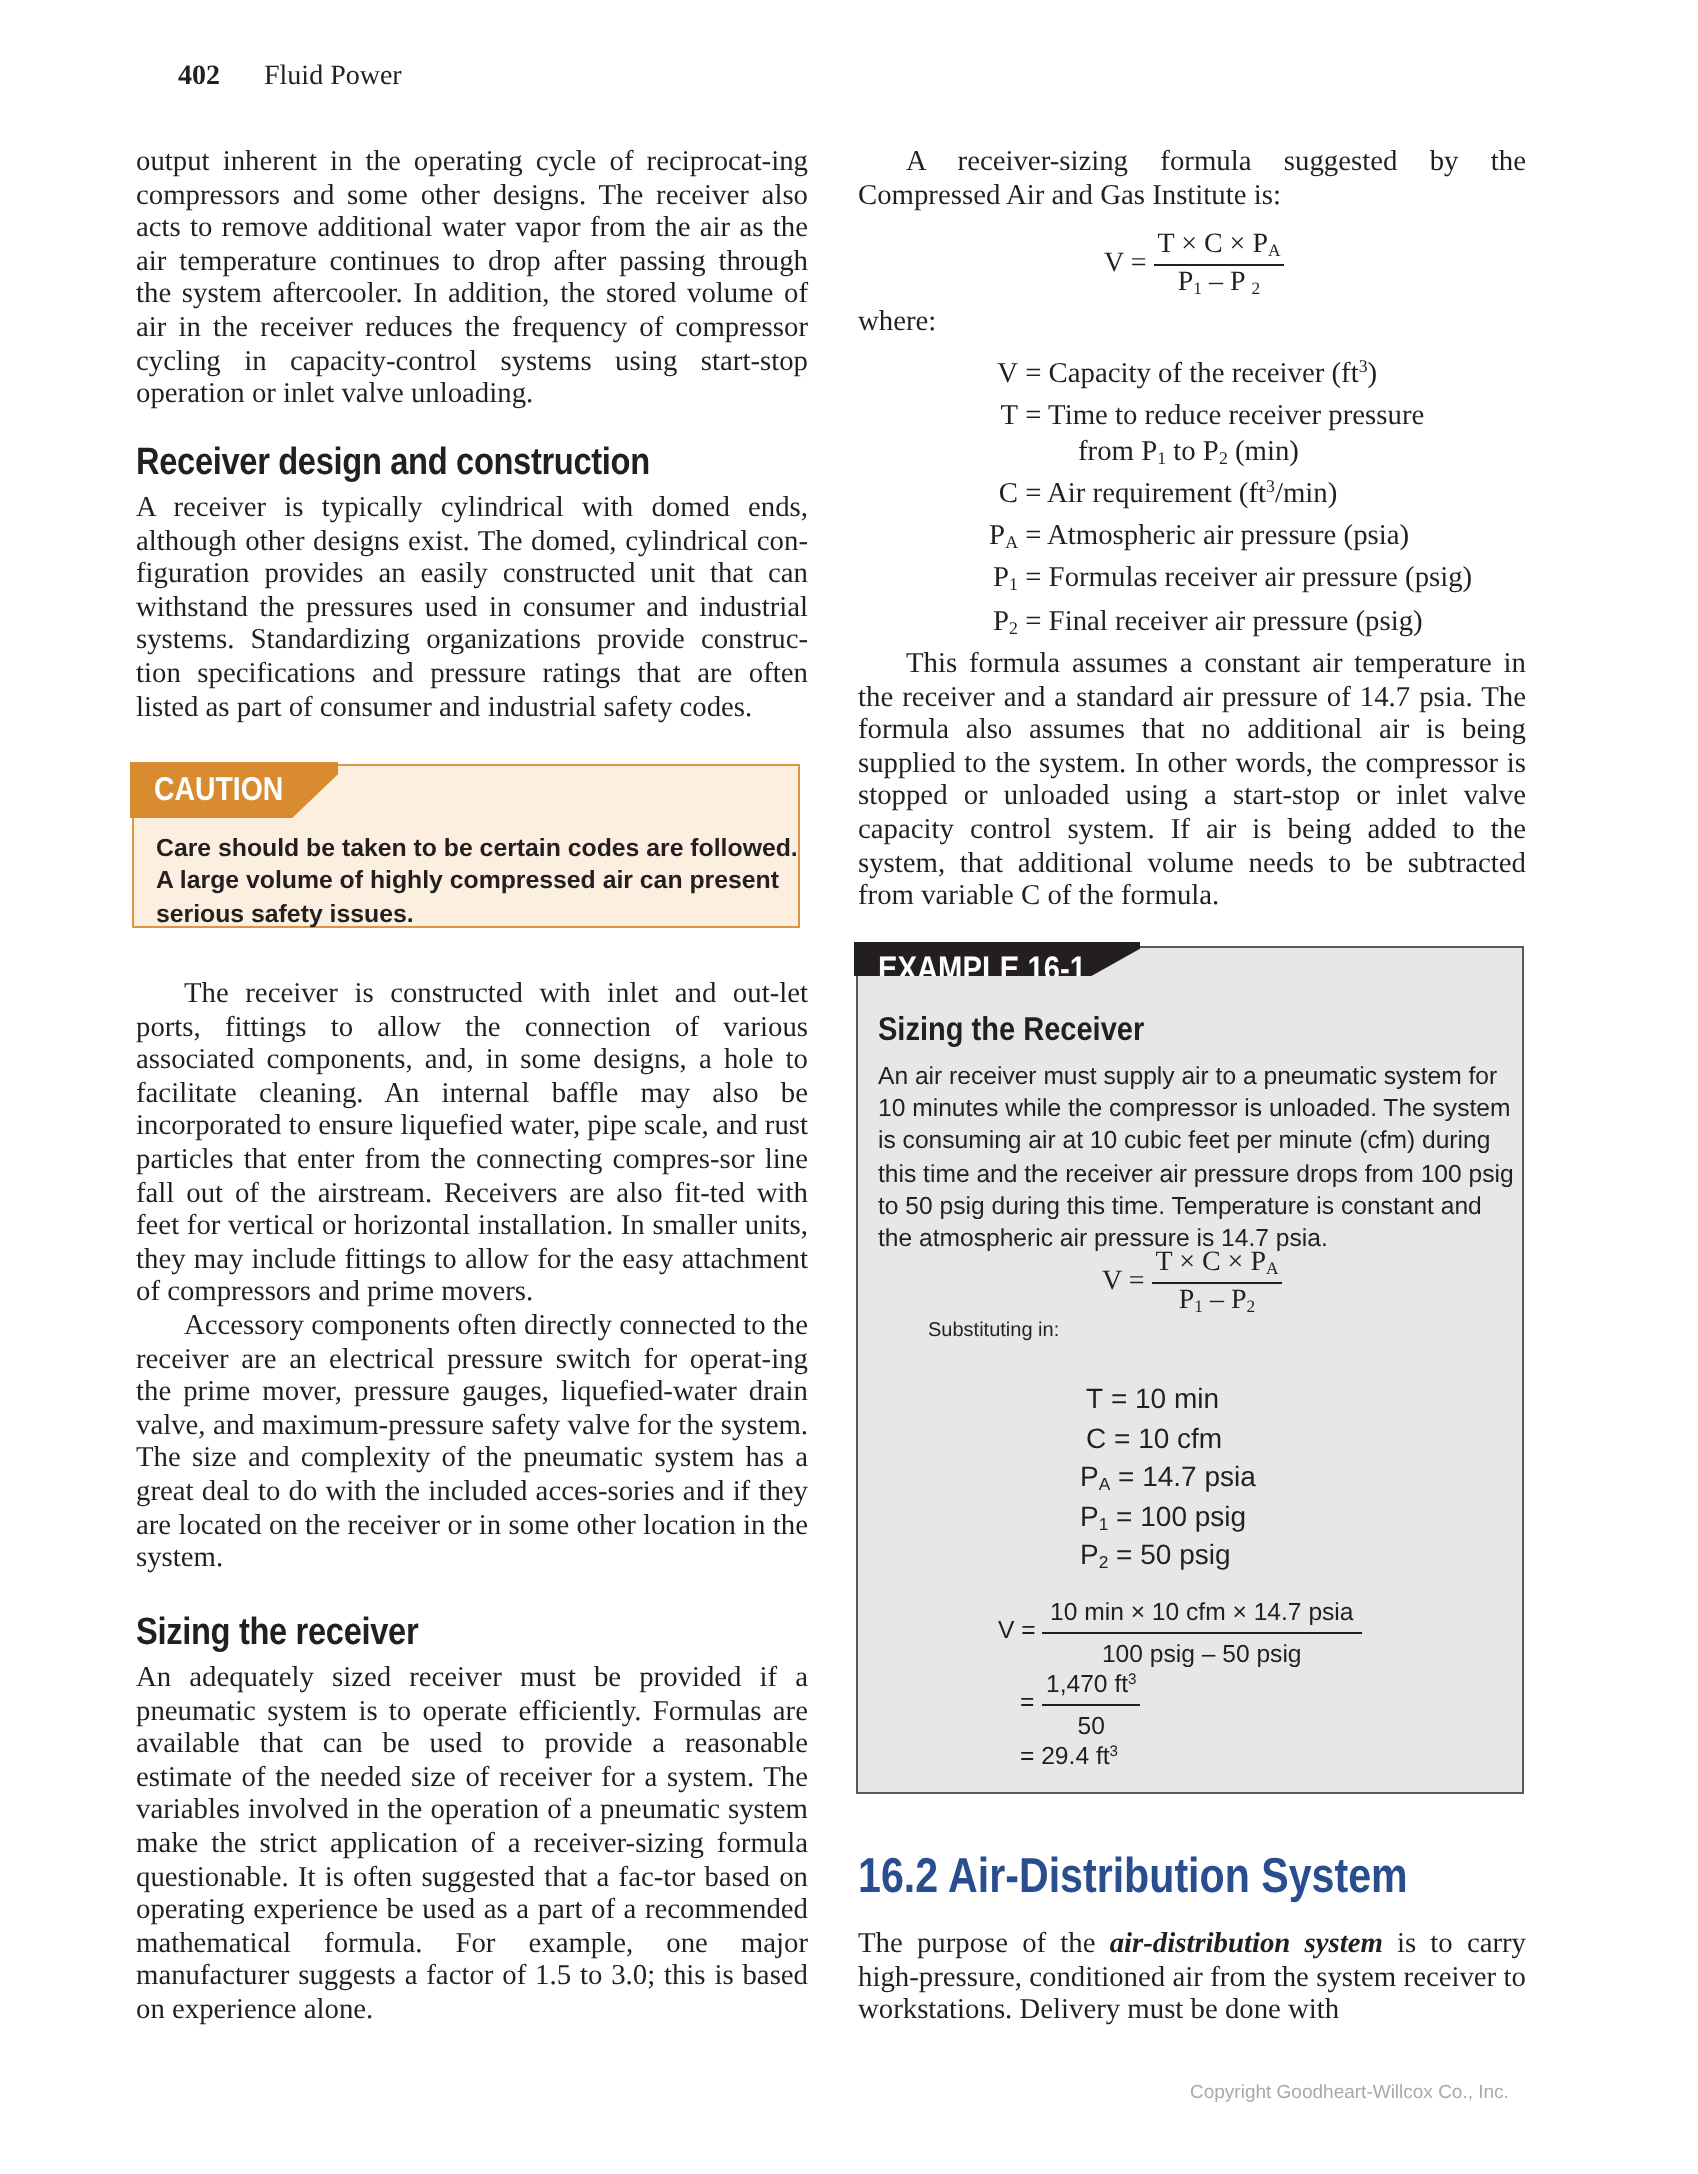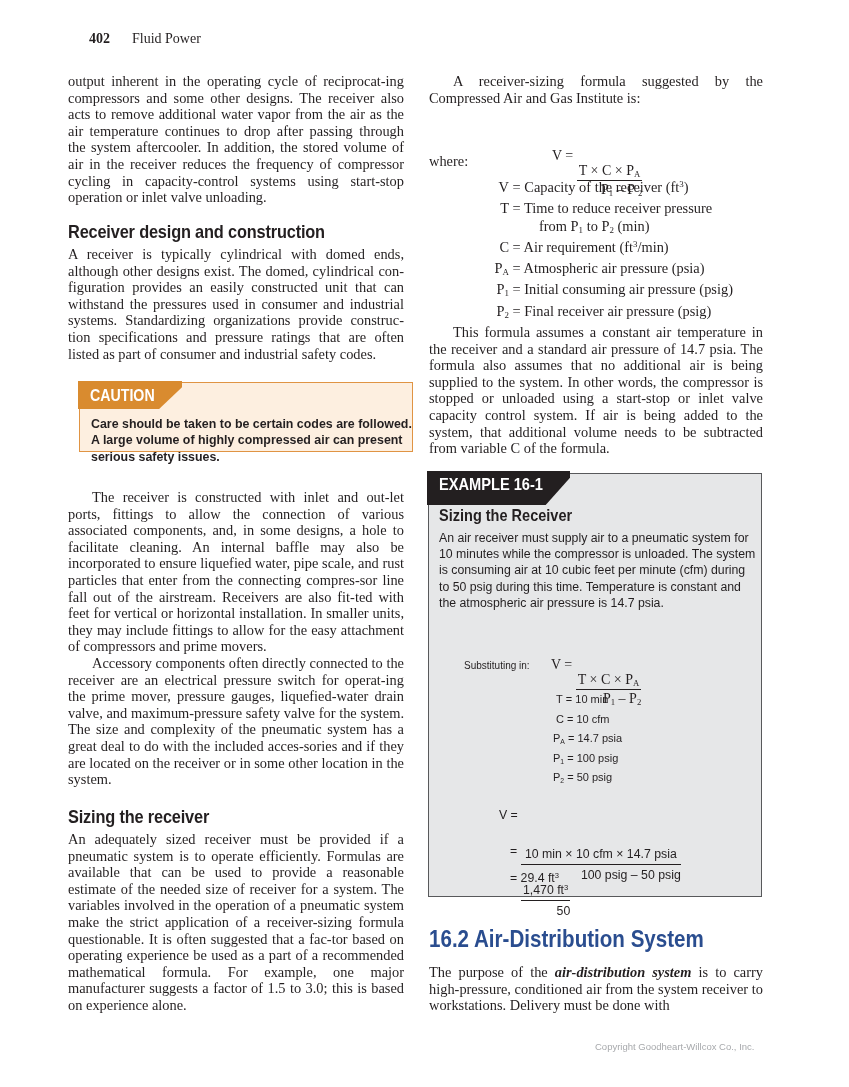--- a/index.html
+++ b/index.html
@@ -12,36 +12,36 @@
   .runhead .title { position: absolute; left: 64px; white-space: nowrap; }
 
   .col { position: absolute; font-size: 14.4px; line-height: 16.6px; text-align: justify; }
   .colL { left: 68px; width: 336px; }
   .colR { left: 429px; width: 334px; }
   p { margin: 0; }
   .indent { text-indent: 24px; }
   .h2 { font-size: 19px; font-weight: bold; letter-spacing: -0.2px; transform: scaleX(0.86); transform-origin: left; white-space: nowrap; }
 
   
-  .caution { position: absolute; left: 79px; top: 382px; width: 334px; height: 70px; background: #fdefe0; border: 1.5px solid #e09443; box-sizing: border-box; }
+  .caution { position: absolute; left: 66px; top: 382px; width: 334px; height: 82px; background: #fdefe0; border: 1.5px solid #e09443; box-sizing: border-box; }
   .caution-tab { position: absolute; left: -2px; top: -2px; height: 28px; width: 104px; background: #d98b2f; clip-path: polygon(0 0, 100% 0, 100% 22%, 78% 100%, 0 100%); }
   .caution-tab span { position: absolute; left: 12px; top: 5px; color: #fff; font-size: 16.5px; transform: scaleX(0.86); transform-origin: left; white-space: nowrap; }
   .caution-text { position: absolute; left: 11px; top: 33px; font-size: 12.4px; line-height: 16.3px; color: #231f20; white-space: nowrap; font-weight: bold; }
 
   
   .example { position: absolute; left: 428px; top: 473px; width: 334px; height: 424px; background: #e6e7e8; border: 1.5px solid #58595b; box-sizing: border-box; }
-  .ex-tab { position: absolute; left: -2px; top: -3px; width: 143px; height: 34px; background: #231f20; clip-path: polygon(0 0, 100% 0, 100% 20%, 83% 100%, 0 100%); }
+  .ex-tab { position: absolute; left: -2px; top: -3px; width: 143px; height: 17px; background: #231f20; clip-path: polygon(0 0, 100% 0, 100% 20%, 83% 100%, 0 100%); }
   .ex-tab span { position: absolute; left: 12px; top: 4px; color: #fff; font-size: 17px; transform: scaleX(0.86); transform-origin: left; white-space: nowrap; }
   .ex-title { position: absolute; left: 10px; top: 32px; font-size: 16.5px; font-weight: bold; transform: scaleX(0.88); transform-origin: left; white-space: nowrap; color: #231f20; }
   .ex-body { position: absolute; left: 10px; top: 56px; width: 316px; font-size: 12.3px; line-height: 16.2px; white-space: nowrap; }
   .ex-sub { position: absolute; left: 35px; top: 186px; font-size: 10px; }
-  .ex-vars { position: absolute; left: 124px; top: 216px; font-size: 11px; line-height: 19.6px; white-space: nowrap; }
+  .ex-vars { position: absolute; left: 111px; top: 216px; font-size: 14px; line-height: 19.6px; white-space: nowrap; }
   .ex-vars div { position: relative; }
 
-  .frac { display: inline-block; vertical-align: middle; text-align: right; margin-top: 48px; }
+  .frac { display: inline-block; vertical-align: middle; text-align: center; }
   .frac .n { display: block; padding: 0 2px 1px; border-bottom: 1px solid #231f20; }
   .frac .d { display: block; padding-top: 1px; }
   sub, sup { font-size: 62%; line-height: 0; }
   sub { vertical-align: -0.25em; }
   sup { vertical-align: 0.55em; }
 
   .formula1 { position: absolute; left: 552px; top: 115px; font-size: 14px; line-height: 16px; white-space: nowrap; }
   .formula2 { position: absolute; left: 122px; top: 150px; font-size: 14px; line-height: 16px; white-space: nowrap; }
   .calc { position: absolute; left: 70px; top: 325px; font-size: 12.3px; line-height: 15px; white-space: nowrap; }
 
@@ -108,37 +108,38 @@
 </div>
 
 <div class="serif" style="position:absolute; left:429px; top:153px; font-size:14.4px;">where:</div>
 
 <div class="defs serif" id="defs">
     <div class="row"><span class="lhs">V</span><span> = Capacity of the receiver (ft<sup>3</sup>)</span></div>
     <div class="row"><span class="lhs">T</span><span> = Time to reduce receiver pressure</span></div>
     <div class="row cont" style="padding-left: 64px;">from P<sub>1</sub> to P<sub>2</sub> (min)</div>
     <div class="row"><span class="lhs">C</span><span> = Air requirement (ft<sup>3</sup>/min)</span></div>
     <div class="row"><span class="lhs">P<sub>A</sub></span><span> = Atmospheric air pressure (psia)</span></div>
-    <div class="row"><span class="lhs">P<sub>1</sub></span><span> = Initial consuming air pressure (psig)</span></div>
+    <div class="row"><span class="lhs">P<sub>1</sub></span><span> = Formulas receiver air pressure (psig)</span></div>
     <div class="row"><span class="lhs">P<sub>2</sub></span><span> = Final receiver air pressure (psig)</span></div>
   </div>
 
 <div class="col colR serif" style="top:324px;">
   <p class="indent">This formula assumes a constant air temperature in the receiver and a standard air pressure of 14.7 psia. The formula also assumes that no additional air is being supplied to the system. In other words, the compressor is stopped or unloaded using a start-stop or inlet valve capacity control system. If air is being added to the system, that additional volume needs to be subtracted from variable C of the formula.</p>
 </div>
 
 <div class="example sans">
   <div class="ex-tab">
     <span style="font-weight:bold;">EXAMPLE 16-1</span>
   </div>
   <div class="ex-title">Sizing the Receiver</div>
   <div class="ex-body">
     <div>An air receiver must supply air to a pneumatic system for</div>
     <div>10 minutes while the compressor is unloaded. The system</div>
     <div>is consuming air at 10 cubic feet per minute (cfm) during</div>
+    <div>this time and the receiver air pressure drops from 100 psig</div>
     <div>to 50 psig during this time. Temperature is constant and</div>
     <div>the atmospheric air pressure is 14.7 psia.</div>
   </div>
 
   <div class="formula2 serif">
     <span>V =</span>
     <span class="frac">
       <span class="n"><span>T × C × P</span><sub>A</sub></span>
       <span class="d"><span>P</span><sub>1</sub><span> – P</span><sub>2</sub></span>
     </span>

